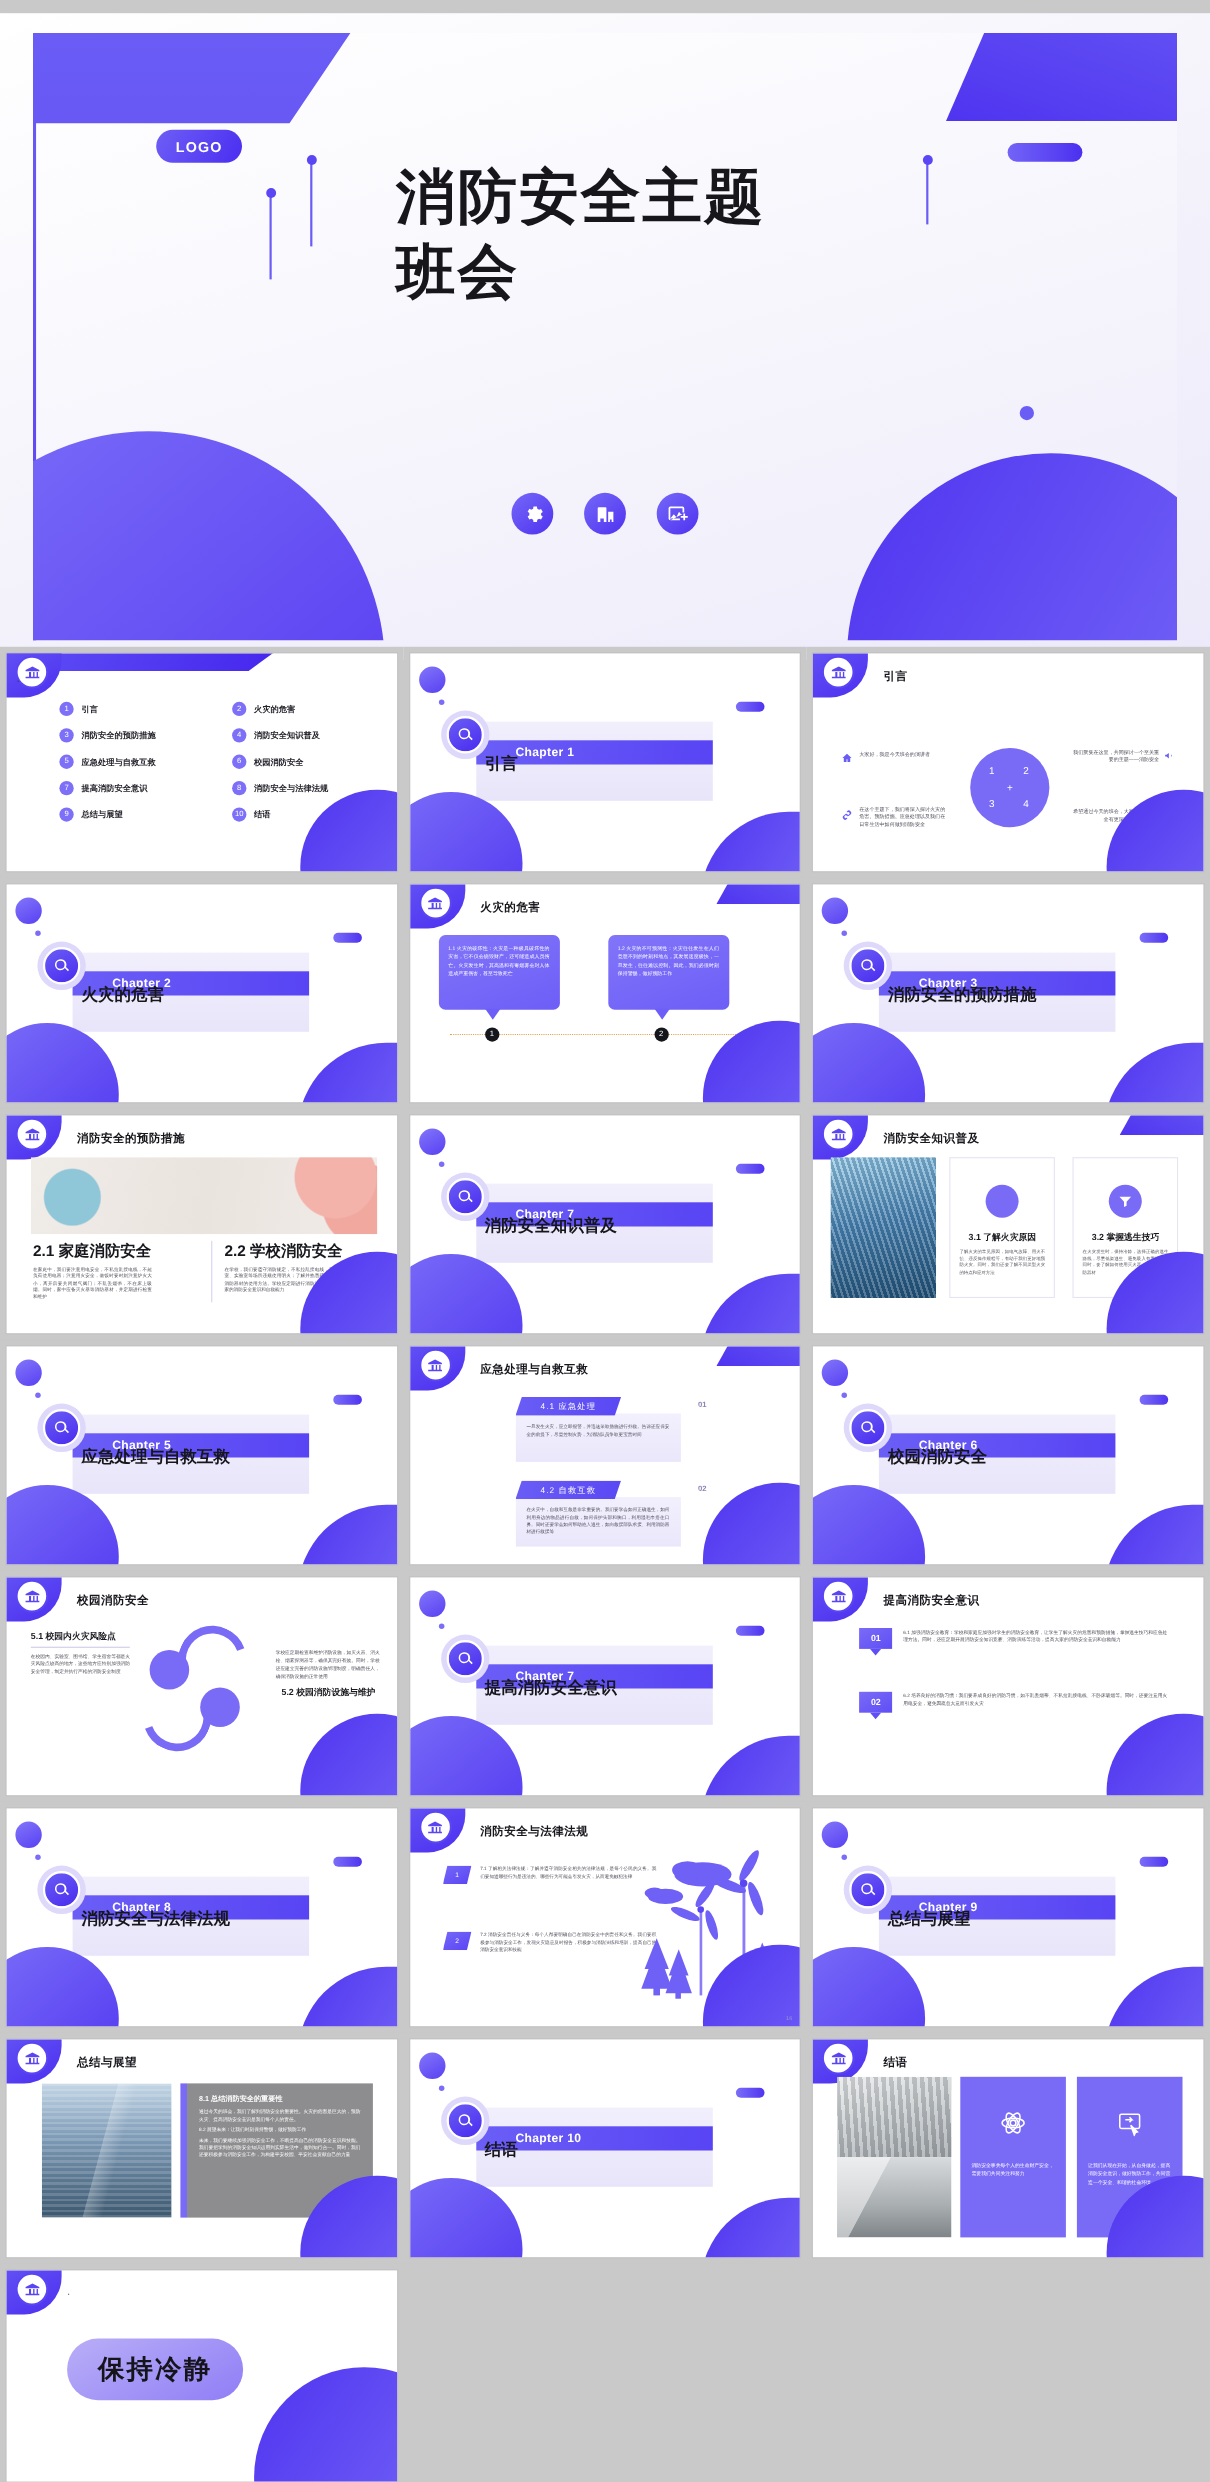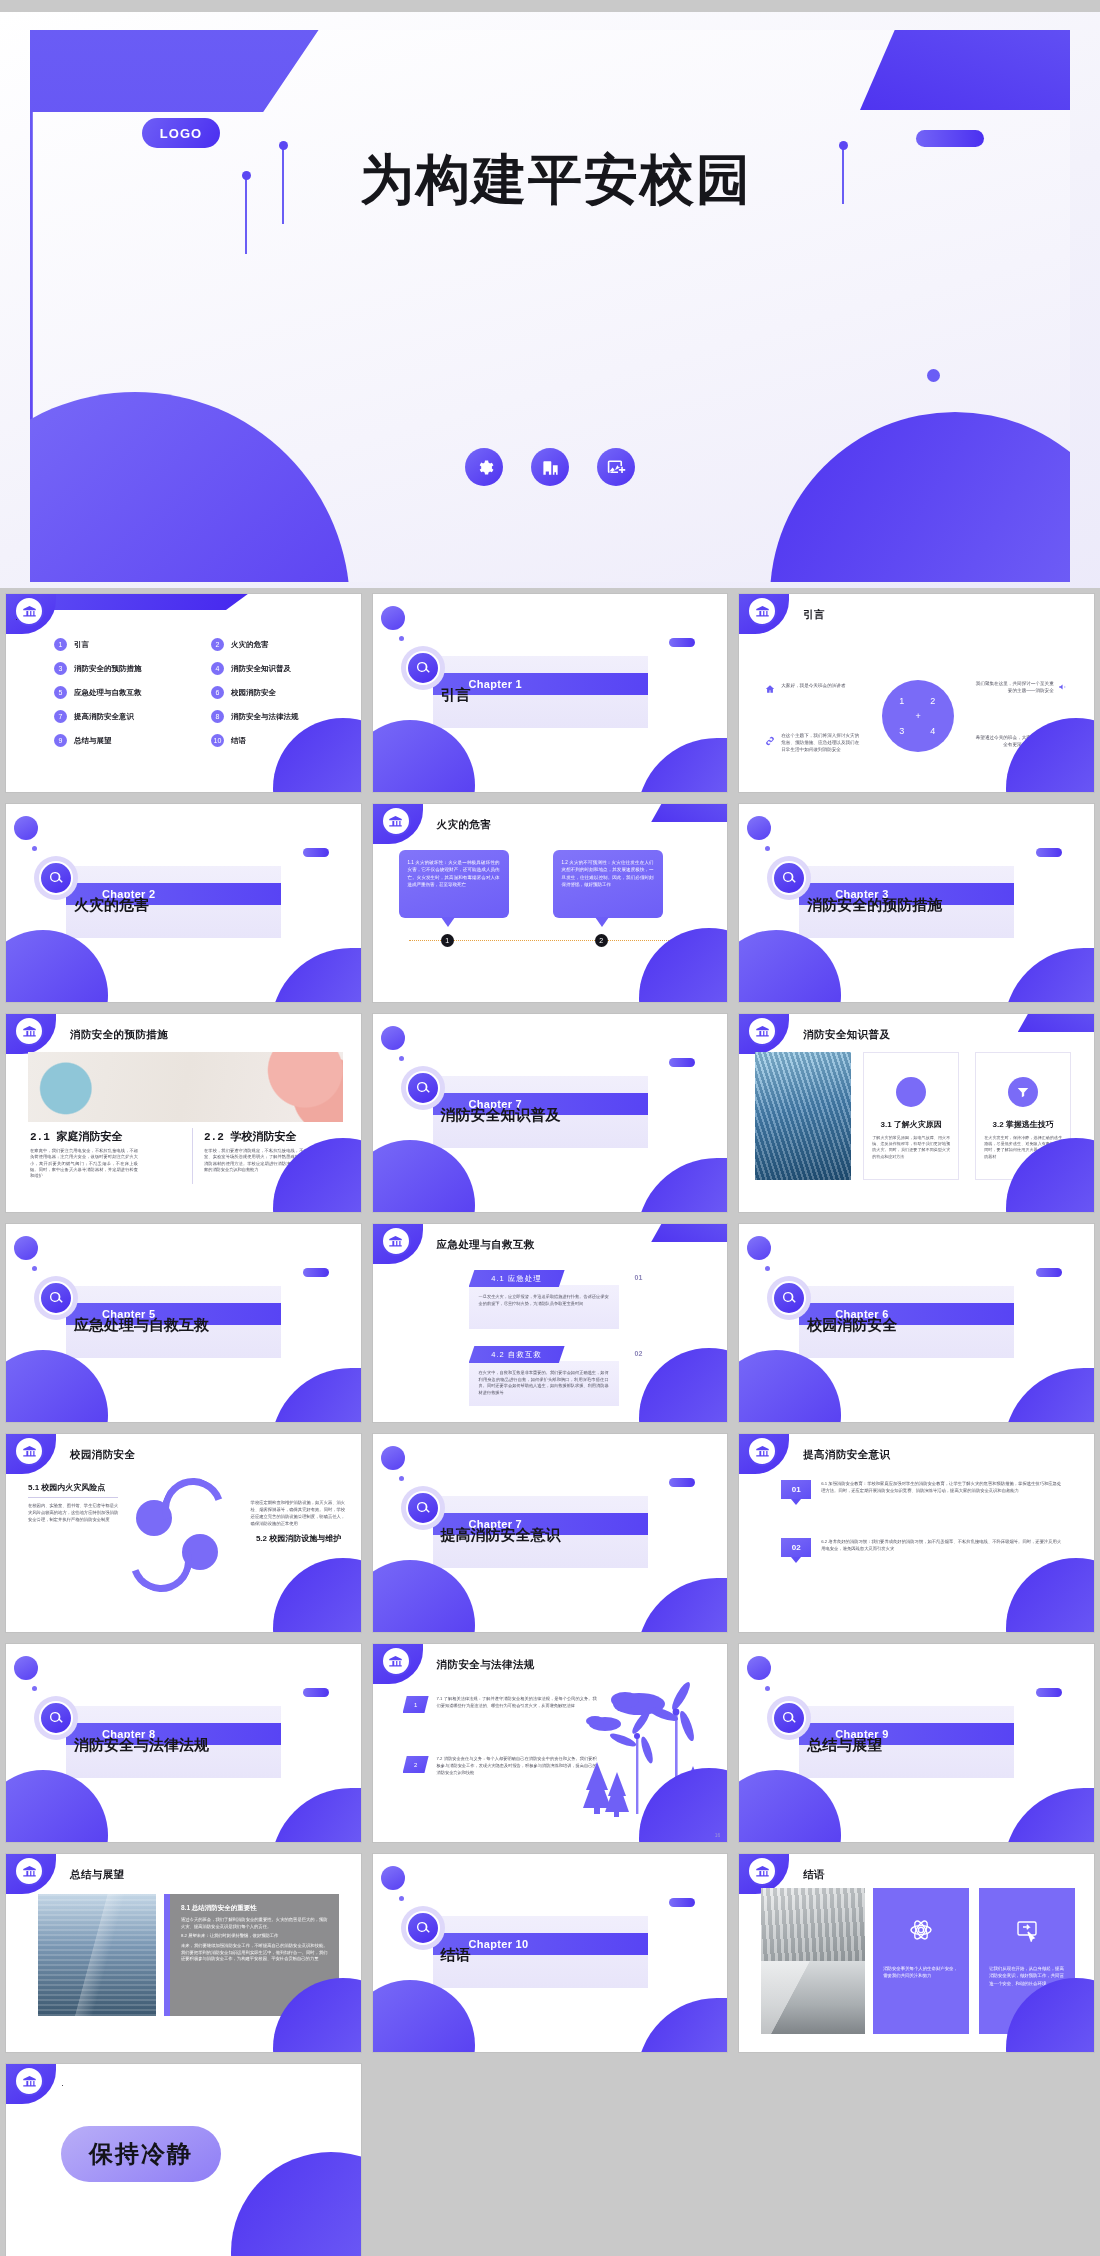--- a/index.html
+++ b/index.html
@@ -169,21 +169,21 @@
   .hz-bub::after{content:"";position:absolute;left:42px;bottom:-9px;width:0;height:0;
     border-left:7px solid transparent;border-right:7px solid transparent;border-top:10px solid #6d5ef7;}
   .hz-line{position:absolute;left:36px;right:26px;top:136px;height:0;
     border-top:1.5px dotted #e5a243;}
   .hz-node{position:absolute;top:130px;width:13px;height:13px;border-radius:50%;background:#15151c;
     color:#fff;font-size:7px;display:flex;align-items:center;justify-content:center;}
 
   
   .ph-banner{position:absolute;left:22px;top:38px;right:18px;height:70px;overflow:hidden;}
   .ph-col{position:absolute;top:115px;width:108px;}
-  .ph-col h4{margin:0 0 4px;font-size:11px;font-weight:700;color:#17171d;font-family:Liberation Mono, monospace;}
+  .ph-col h4{margin:0 0 4px;font-size:14px;font-weight:700;color:#17171d;}
   .ph-col p{margin:0;font-size:4.2px;line-height:1.5;color:#4d4d5a;text-align:justify;}
   .ph-div{position:absolute;left:186px;top:114px;width:1px;height:56px;background:#d8d4ee;}
 
   
   .kp-img{position:absolute;left:16px;top:38px;width:96px;height:128px;overflow:hidden;}
   .kp-card{position:absolute;top:38px;width:96px;height:128px;border:1px solid #e6e3f3;background:#fff;
     box-sizing:border-box;padding:8px;}
   .kp-ic{width:30px;height:30px;border-radius:50%;background:#7a6bf7;margin:16px auto 12px;
     display:flex;align-items:center;justify-content:center;}
   .kp-ic svg{width:14px;height:14px;fill:#fff;}
@@ -303,21 +303,22 @@
       <div class="hero-dot-sm"></div>
 
       <div class="logo-pill">LOGO</div>
       <div class="hero-rightbar"></div>
 
       <div class="pin p1"></div>
       <div class="pin p2"></div>
       <div class="pin p3"></div>
 
       <div class="hero-title">
-        <div>为构建平安校园</div>
+        <div>消防安全主题</div>
+        <div>班会</div>
       </div>
 
       <div class="hero-icons">
         <div class="hero-icon">
           <svg viewBox="0 0 24 24">
               <path d="M12 8a4 4 0 100 8 4 4 0 000-8zm9.4 4a7.5 7.5 0 00-.1-1.2l2-1.5-2-3.4-2.3 1a7.6 7.6 0 00-2-1.2L16.6 3h-4l-.4 2.6a7.6 7.6 0 00-2 1.2l-2.3-1-2 3.4 2 1.5a7.7 7.7 0 000 2.5l-2 1.5 2 3.4 2.3-1a7.6 7.6 0 002 1.2l.4 2.6h4l.4-2.6a7.6 7.6 0 002-1.2l2.3 1 2-3.4-2-1.5c.1-.4.1-.8.1-1.2z"></path>
             </svg>
         </div>
         <div class="hero-icon">
           <svg viewBox="0 0 24 24">

